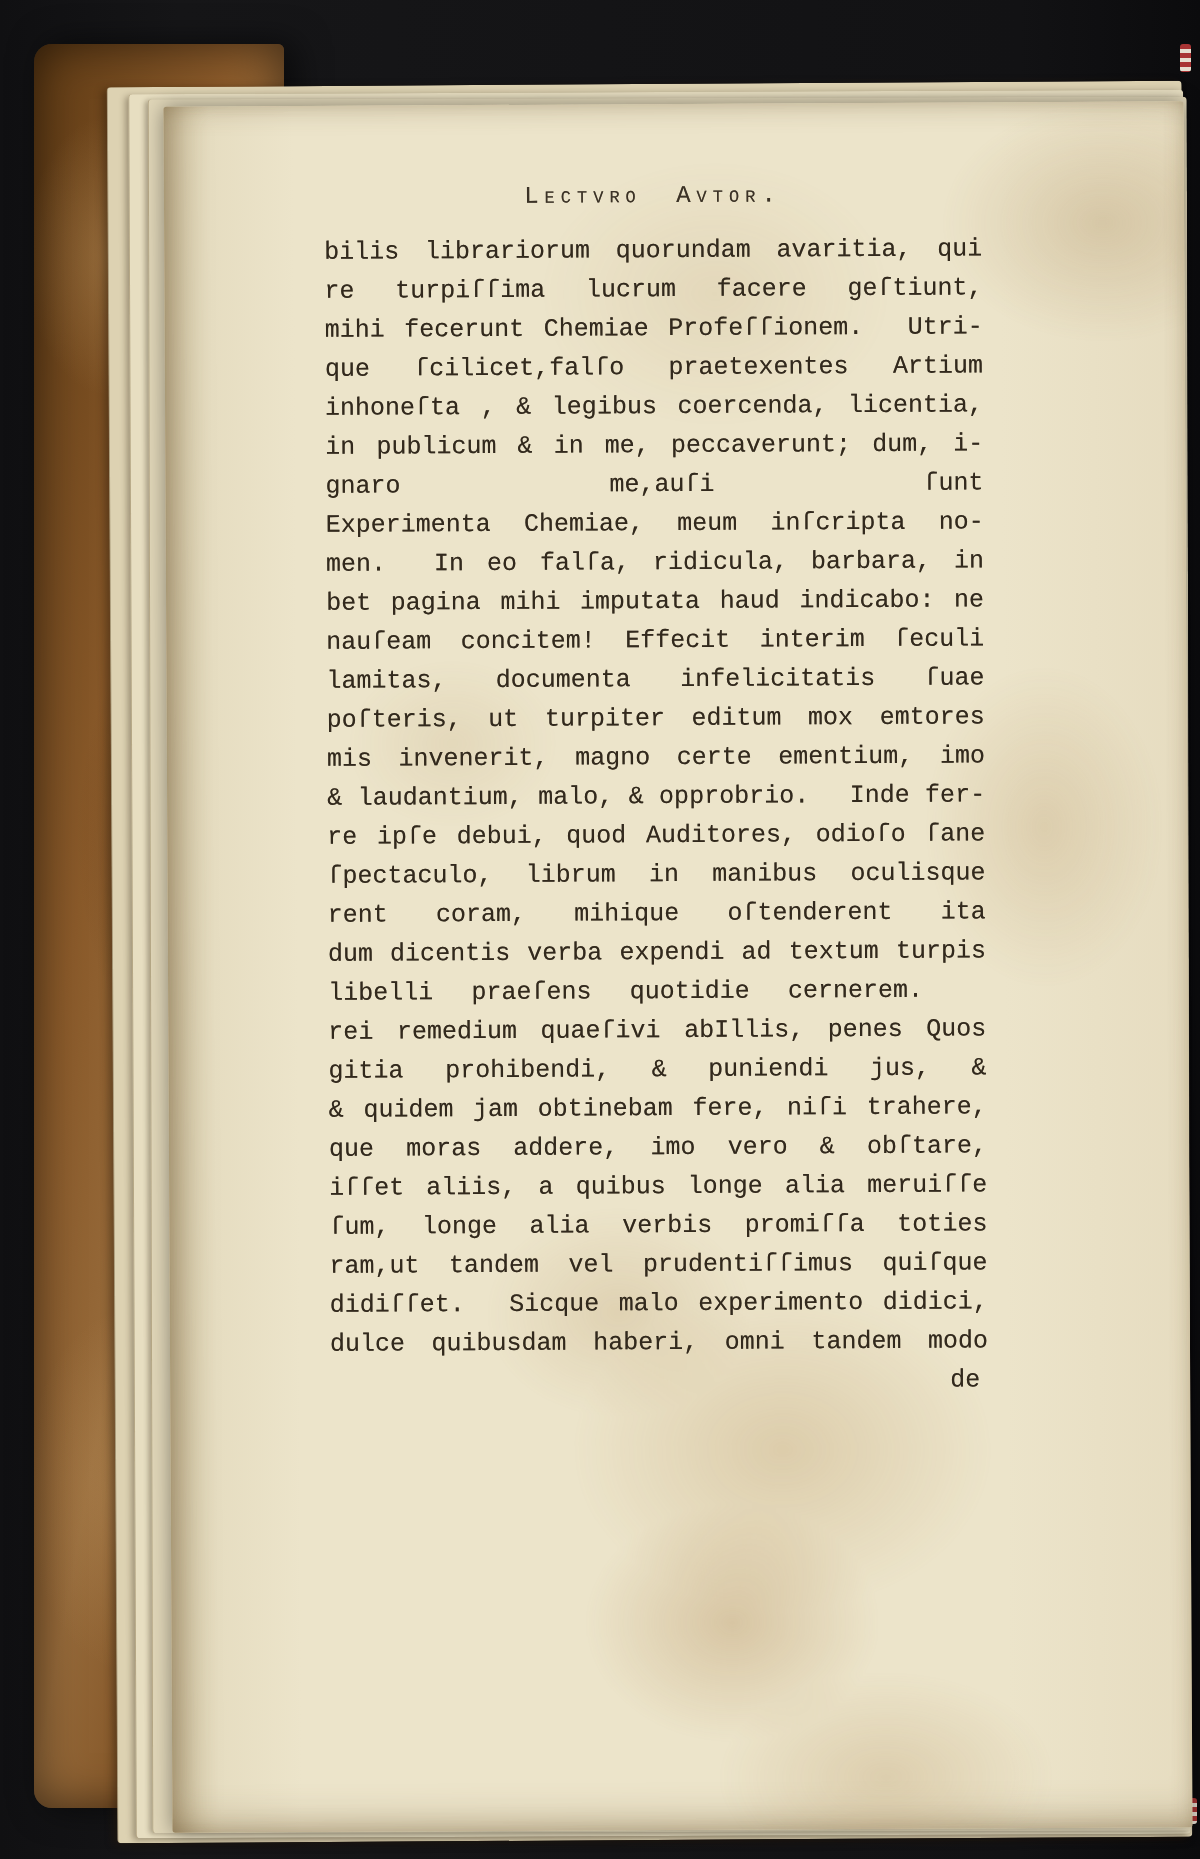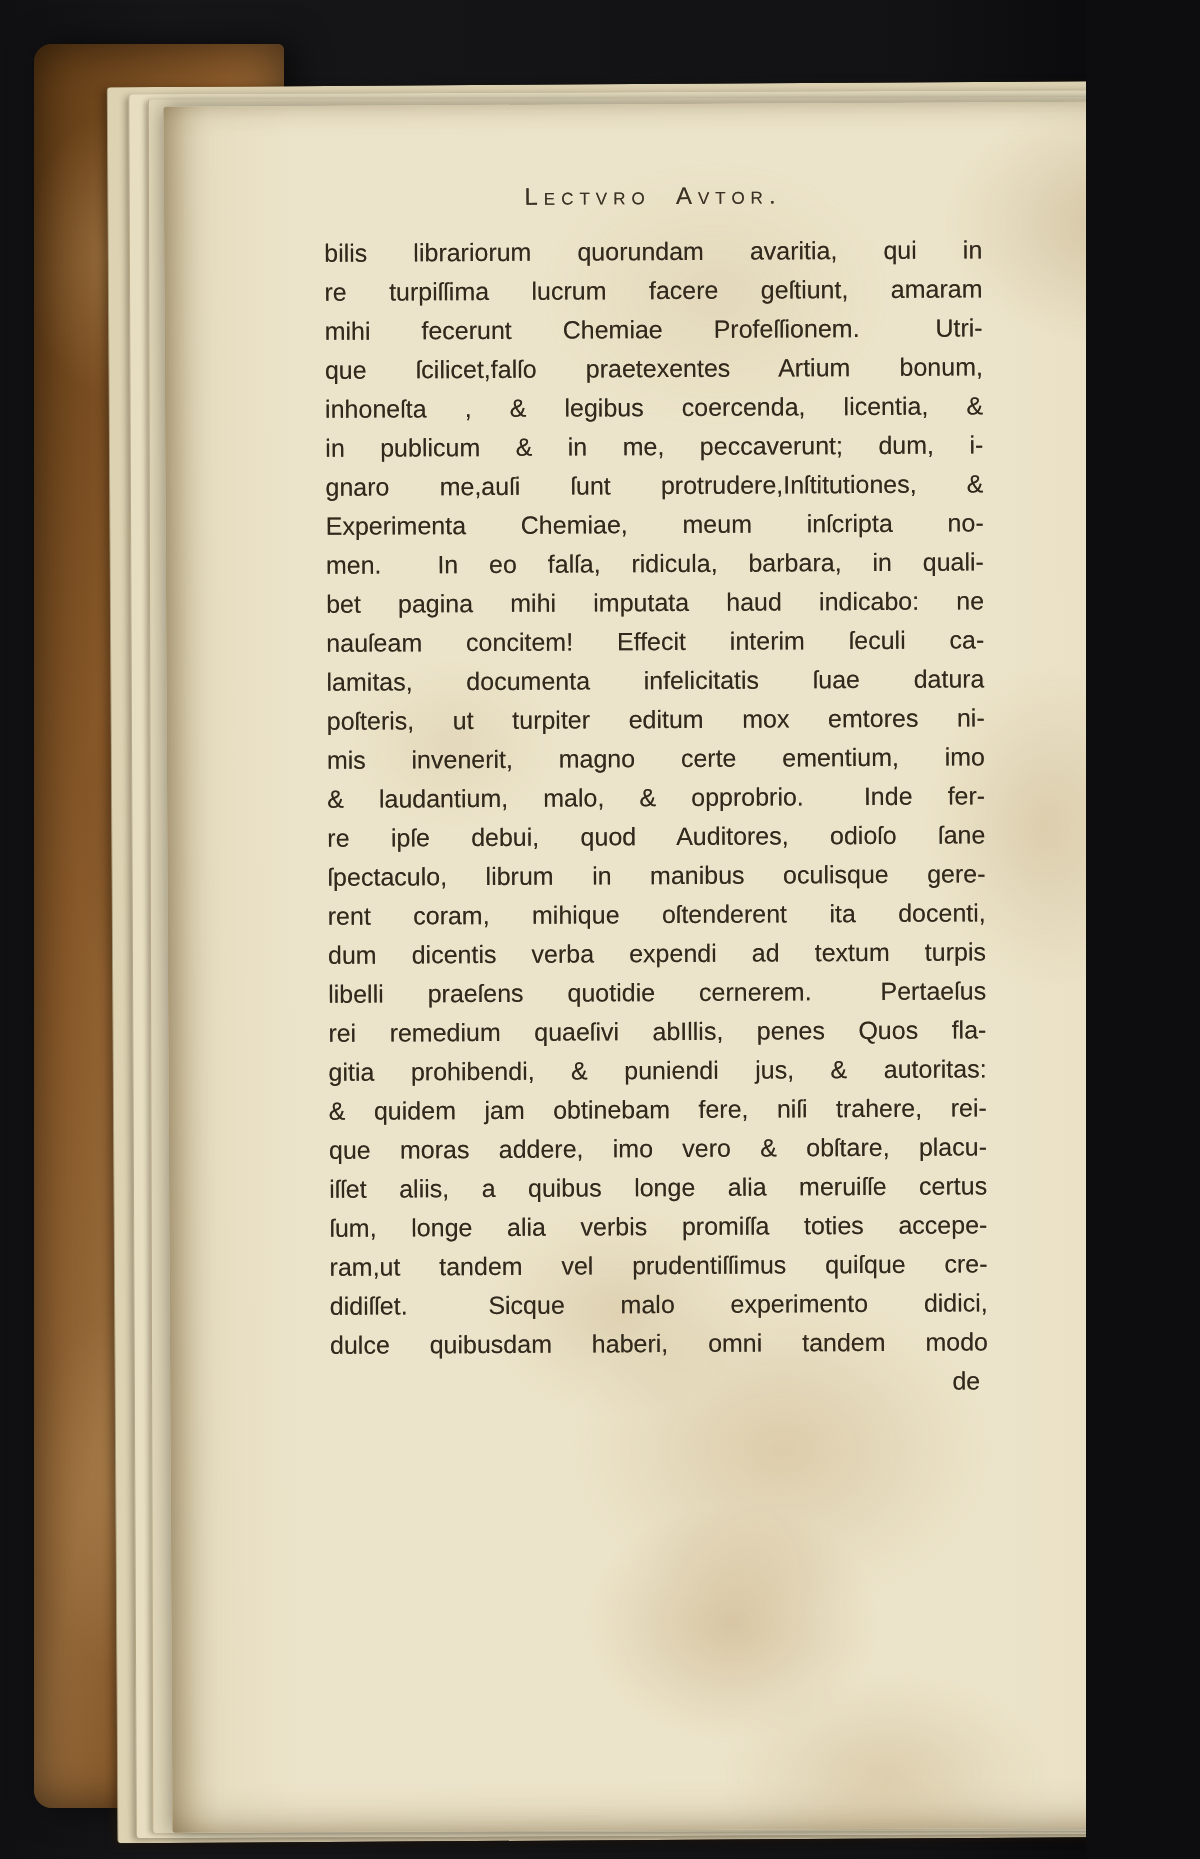--- a/index.html
+++ b/index.html
@@ -1,18 +1,18 @@
 <!DOCTYPE html>
 <html><head>
 <meta charset="utf-8">
 <style>
   html,body{margin:0;padding:0;background:#0d0d0f;}
-  .scene{position:relative;width:1086px;height:1859px;overflow:hidden;
+  .scene{position:relative;width:1200px;height:1859px;overflow:hidden;
          background:linear-gradient(90deg,#101012 0%,#161618 15%,#121214 85%,#0b0b0d 100%);
-         font-family:Liberation Sans, sans-serif;}
+         font-family:Liberation Mono, monospace;}
   
   .leather{position:absolute;left:34px;top:44px;width:250px;height:1764px;z-index:1;
     border-radius:18px 6px 6px 18px;
     background:
       radial-gradient(120px 200px at 30% 12%, rgba(225,185,125,.28), transparent 70%),
       radial-gradient(160px 320px at 62% 45%, rgba(55,28,6,.32), transparent 70%),
       radial-gradient(150px 260px at 38% 82%, rgba(230,192,132,.22), transparent 70%),
       radial-gradient(90px 160px at 55% 95%, rgba(50,25,5,.35), transparent 70%),
       linear-gradient(100deg,#5e3a14,#8a5a2a 35%,#966a3a 55%,#7a4c1f 80%,#6b3f16);
     box-shadow:inset 0 0 46px rgba(0,0,0,.55), 10px 0 34px rgba(0,0,0,.6);}

